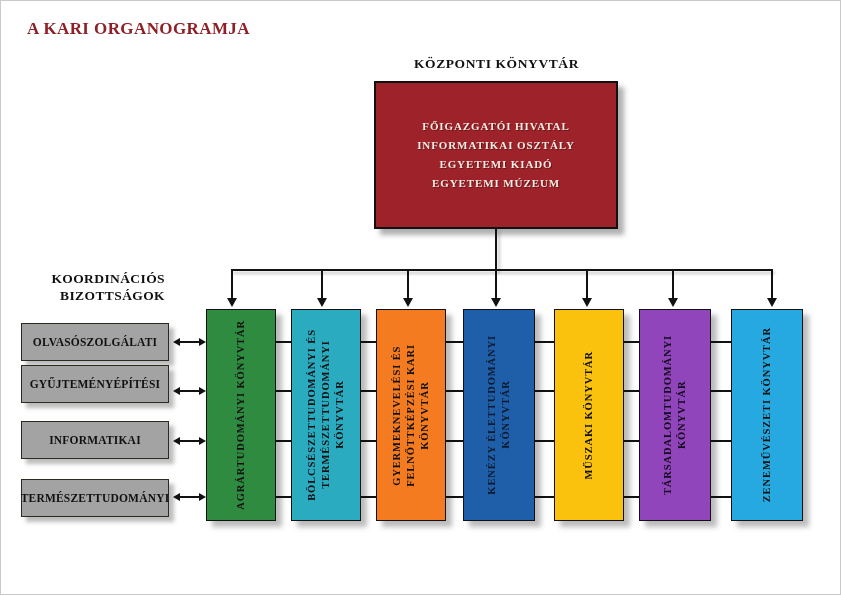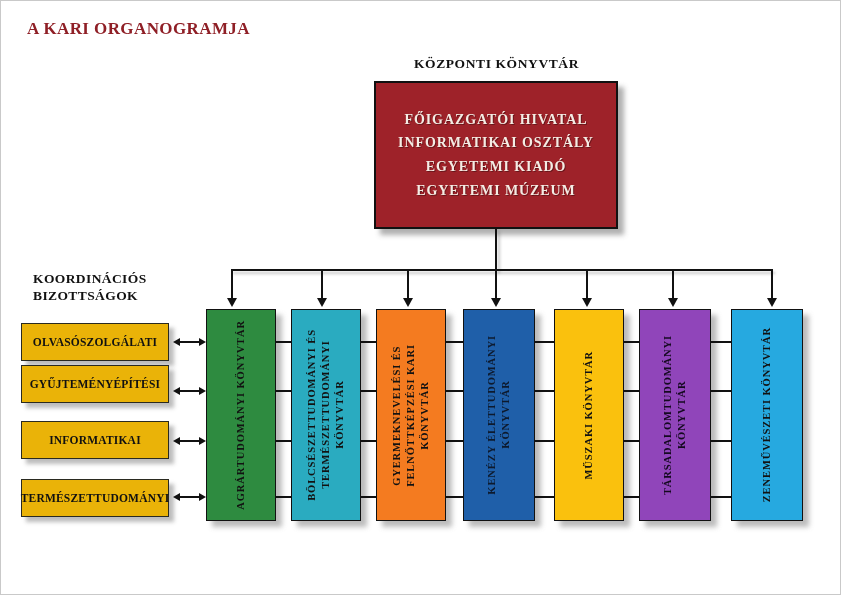--- a/index.html
+++ b/index.html
@@ -50,48 +50,48 @@
     box-shadow:6px 6px 5px rgba(80,80,80,.45);
     box-sizing:border-box;
     display:flex;
     flex-direction:column;
     align-items:center;
     justify-content:center;
     gap:2px;
   }
   #central-box .unit{
     color:#f4ece4;
-    font-size:14px;
+    font-size:11px;
     font-weight:bold;
     letter-spacing:.9px;
     line-height:1.55;
     text-align:center;
     text-shadow:1px 1px 0 rgba(0,0,0,.35);
   }
 
   
   #committees-heading{
     position:absolute;
-    left:32px; top:270px;
+    left:4px; top:270px;
     width:160px;
-    text-align:left;
+    text-align:right;
     font-size:13.5px;
     font-weight:bold;
     letter-spacing:.4px;
     line-height:1.25;
     color:#111111;
   }
   #committees-heading div{white-space:nowrap;}
 
   
   .committee{
     position:absolute;
     left:20px;
     width:148px; height:38px;
-    background:#eab308;
+    background:#a3a3a3;
     border:1.5px solid #2a2a20;
     box-shadow:5px 5px 4px rgba(90,90,90,.40);
     box-sizing:border-box;
     display:flex;
     align-items:center;
     justify-content:center;
     font-size:11.5px;
     font-weight:bold;
     letter-spacing:.2px;
     color:#111111;

